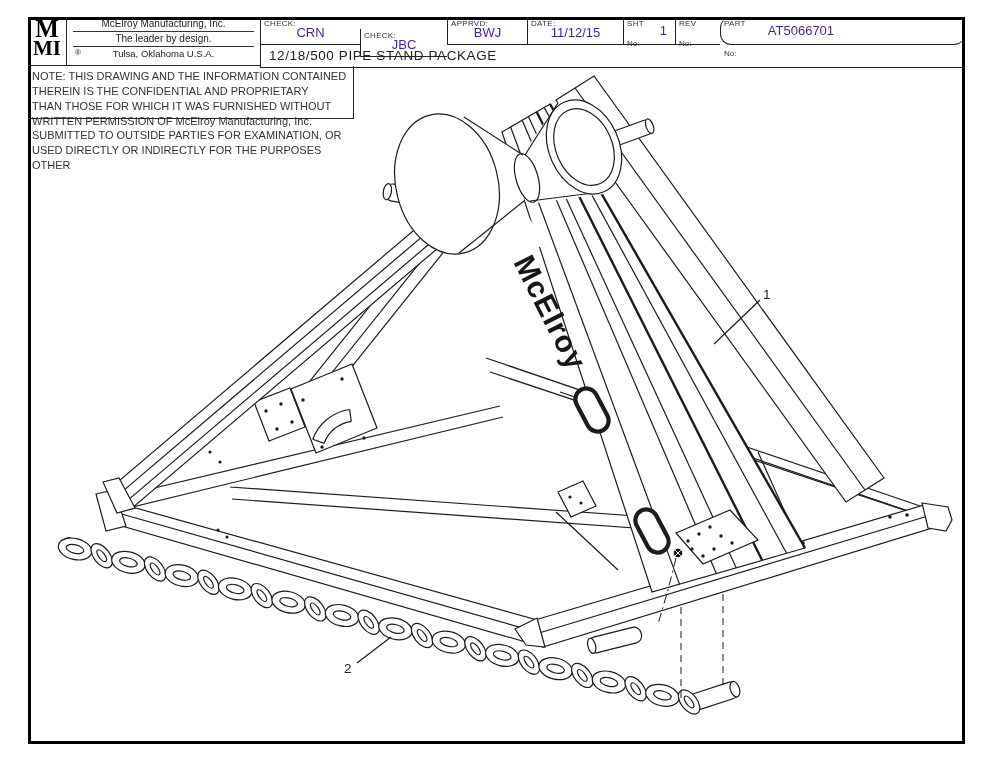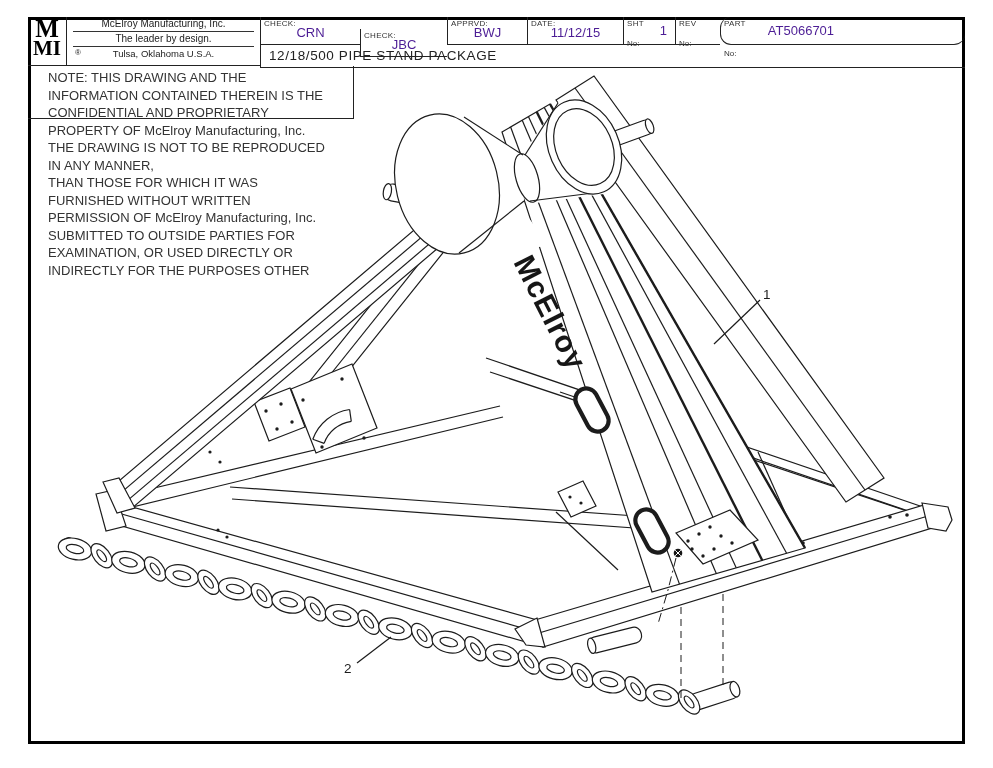--- a/index.html
+++ b/index.html
@@ -11,21 +11,21 @@
   .tb-cell{border-left:1.5px solid #222;border-bottom:1.5px solid #222;}
   .tb-label{font-size:8px;letter-spacing:.3px;color:#333;line-height:9px;padding:2px 0 0 3px;}
   .tb-label2{font-size:8px;color:#333;line-height:8px;padding:0 0 0 3px;margin-top:12px;}
   .tb-value{font-size:13px;color:#4c1d95;text-align:center;margin-top:-3px;}
   .company-line{font-size:10px;text-align:center;border-bottom:1.2px solid #333;
                 margin:0 6px;padding:1px 0 2px 0;}
   .company-line.last{border-bottom:none;}
   .logo-stack{font-family:"Liberation Serif",serif;font-weight:900;text-align:center;
               line-height:.82;color:#000;}
   .note-box{border-right:1.5px solid #222;border-bottom:1.5px solid #222;
-            font-size:13px;line-height:1.35;color:#333;padding:3px 20px;}
+            font-size:11px;line-height:1.35;color:#333;padding:3px 4px;}
   .dwg-title{font-size:13.5px;letter-spacing:.6px;color:#222;padding:3px 0 0 8px;}
   svg text{font-family:"Liberation Sans",sans-serif;}
   .ln{fill:none;stroke:#1c1c1c;stroke-width:1.2;}
   .fw{fill:#fff;stroke:#1c1c1c;stroke-width:1.2;}
   .thk{stroke-width:2.4;}
   .dot{fill:#1c1c1c;stroke:none;}
   .dsh{fill:none;stroke:#1c1c1c;stroke-width:1;stroke-dasharray:7 5;}
   .dshdot{fill:none;stroke:#1c1c1c;stroke-width:1;stroke-dasharray:9 4 2 4;}
   .callout{font-size:13.5px;fill:#1c1c1c;stroke:none;}
   .brand{font-weight:800;fill:#161616;stroke:none;letter-spacing:1px;}
@@ -86,21 +86,20 @@
       <div class="tb-label2" style="clear:left;float:left;">No:</div>
     </div>
 
     <div class="abs tb-cell" style="left:232px;top:28px;width:705px;height:23px;">
       <div class="dwg-title">12/18/500 PIPE STAND PACKAGE</div>
     </div>
   </div>
 
   <div class="abs note-box" style="left:28px;top:66px;width:326px;height:53px;">
     <div>NOTE: THIS DRAWING AND THE INFORMATION CONTAINED THEREIN IS THE CONFIDENTIAL AND PROPRIETARY</div>
-    <div>PROPERTY OF McElroy Manufacturing, Inc. THE DRAWING IS NOT TO BE REPRODUCED IN ANY MANNER,</div>
     <div>THAN THOSE FOR WHICH IT WAS FURNISHED WITHOUT WRITTEN PERMISSION OF McElroy Manufacturing, Inc.</div>
     <div>SUBMITTED TO OUTSIDE PARTIES FOR EXAMINATION, OR USED DIRECTLY OR INDIRECTLY FOR THE PURPOSES OTHER</div>
   </div>
 
   <svg class="abs" style="left:0;top:0;" width="993" height="768" viewBox="0 0 993 768">
     <defs>
       <g id="linkA">
         <ellipse rx="17" ry="10.5" class="fw"></ellipse>
         <ellipse rx="9" ry="4.2" class="ln"></ellipse>
       </g>

